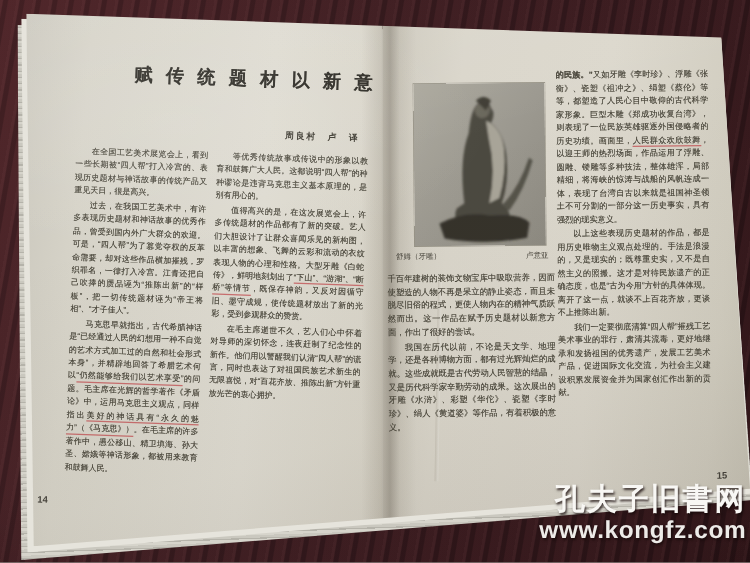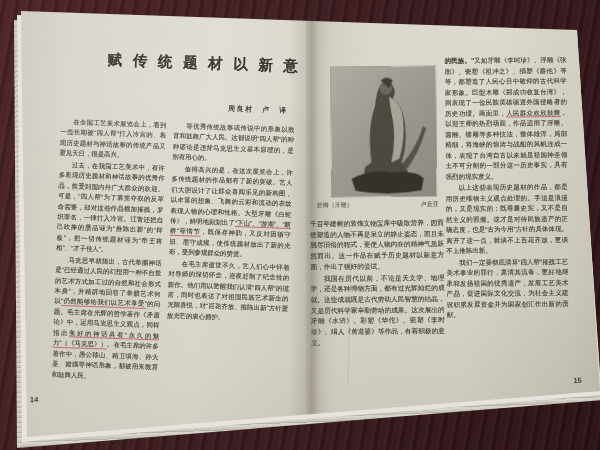--- a/index.html
+++ b/index.html
@@ -139,13 +139,17 @@
         <p>以上这些表现历史题材的作品，都是用历史唯物主义观点处理的。手法是浪漫的，又是现实的；既尊重史实，又不是自然主义的照搬。这才是对待民族遗产的正确态度，也是“古为今用”方针的具体体现。离开了这一点，就谈不上百花齐放，更谈不上推陈出新。</p>
         <p>我们一定要彻底清算“四人帮”摧残工艺美术事业的罪行，肃清其流毒，更好地继承和发扬祖国的优秀遗产，发展工艺美术产品，促进国际文化交流，为社会主义建设积累发展资金并为国家创汇作出新的贡献。</p>
       </div>
 
       <div class="pagenum pn-r">15</div>
     </div>
 
     <div class="sheen"></div>
   </div>
 
+  <div class="wm">
+    <div class="wm1">孔夫子旧書网</div>
+    <div class="wm2">www.kongfz.com</div>
+  </div>
 </div>
 
 </body></html>

